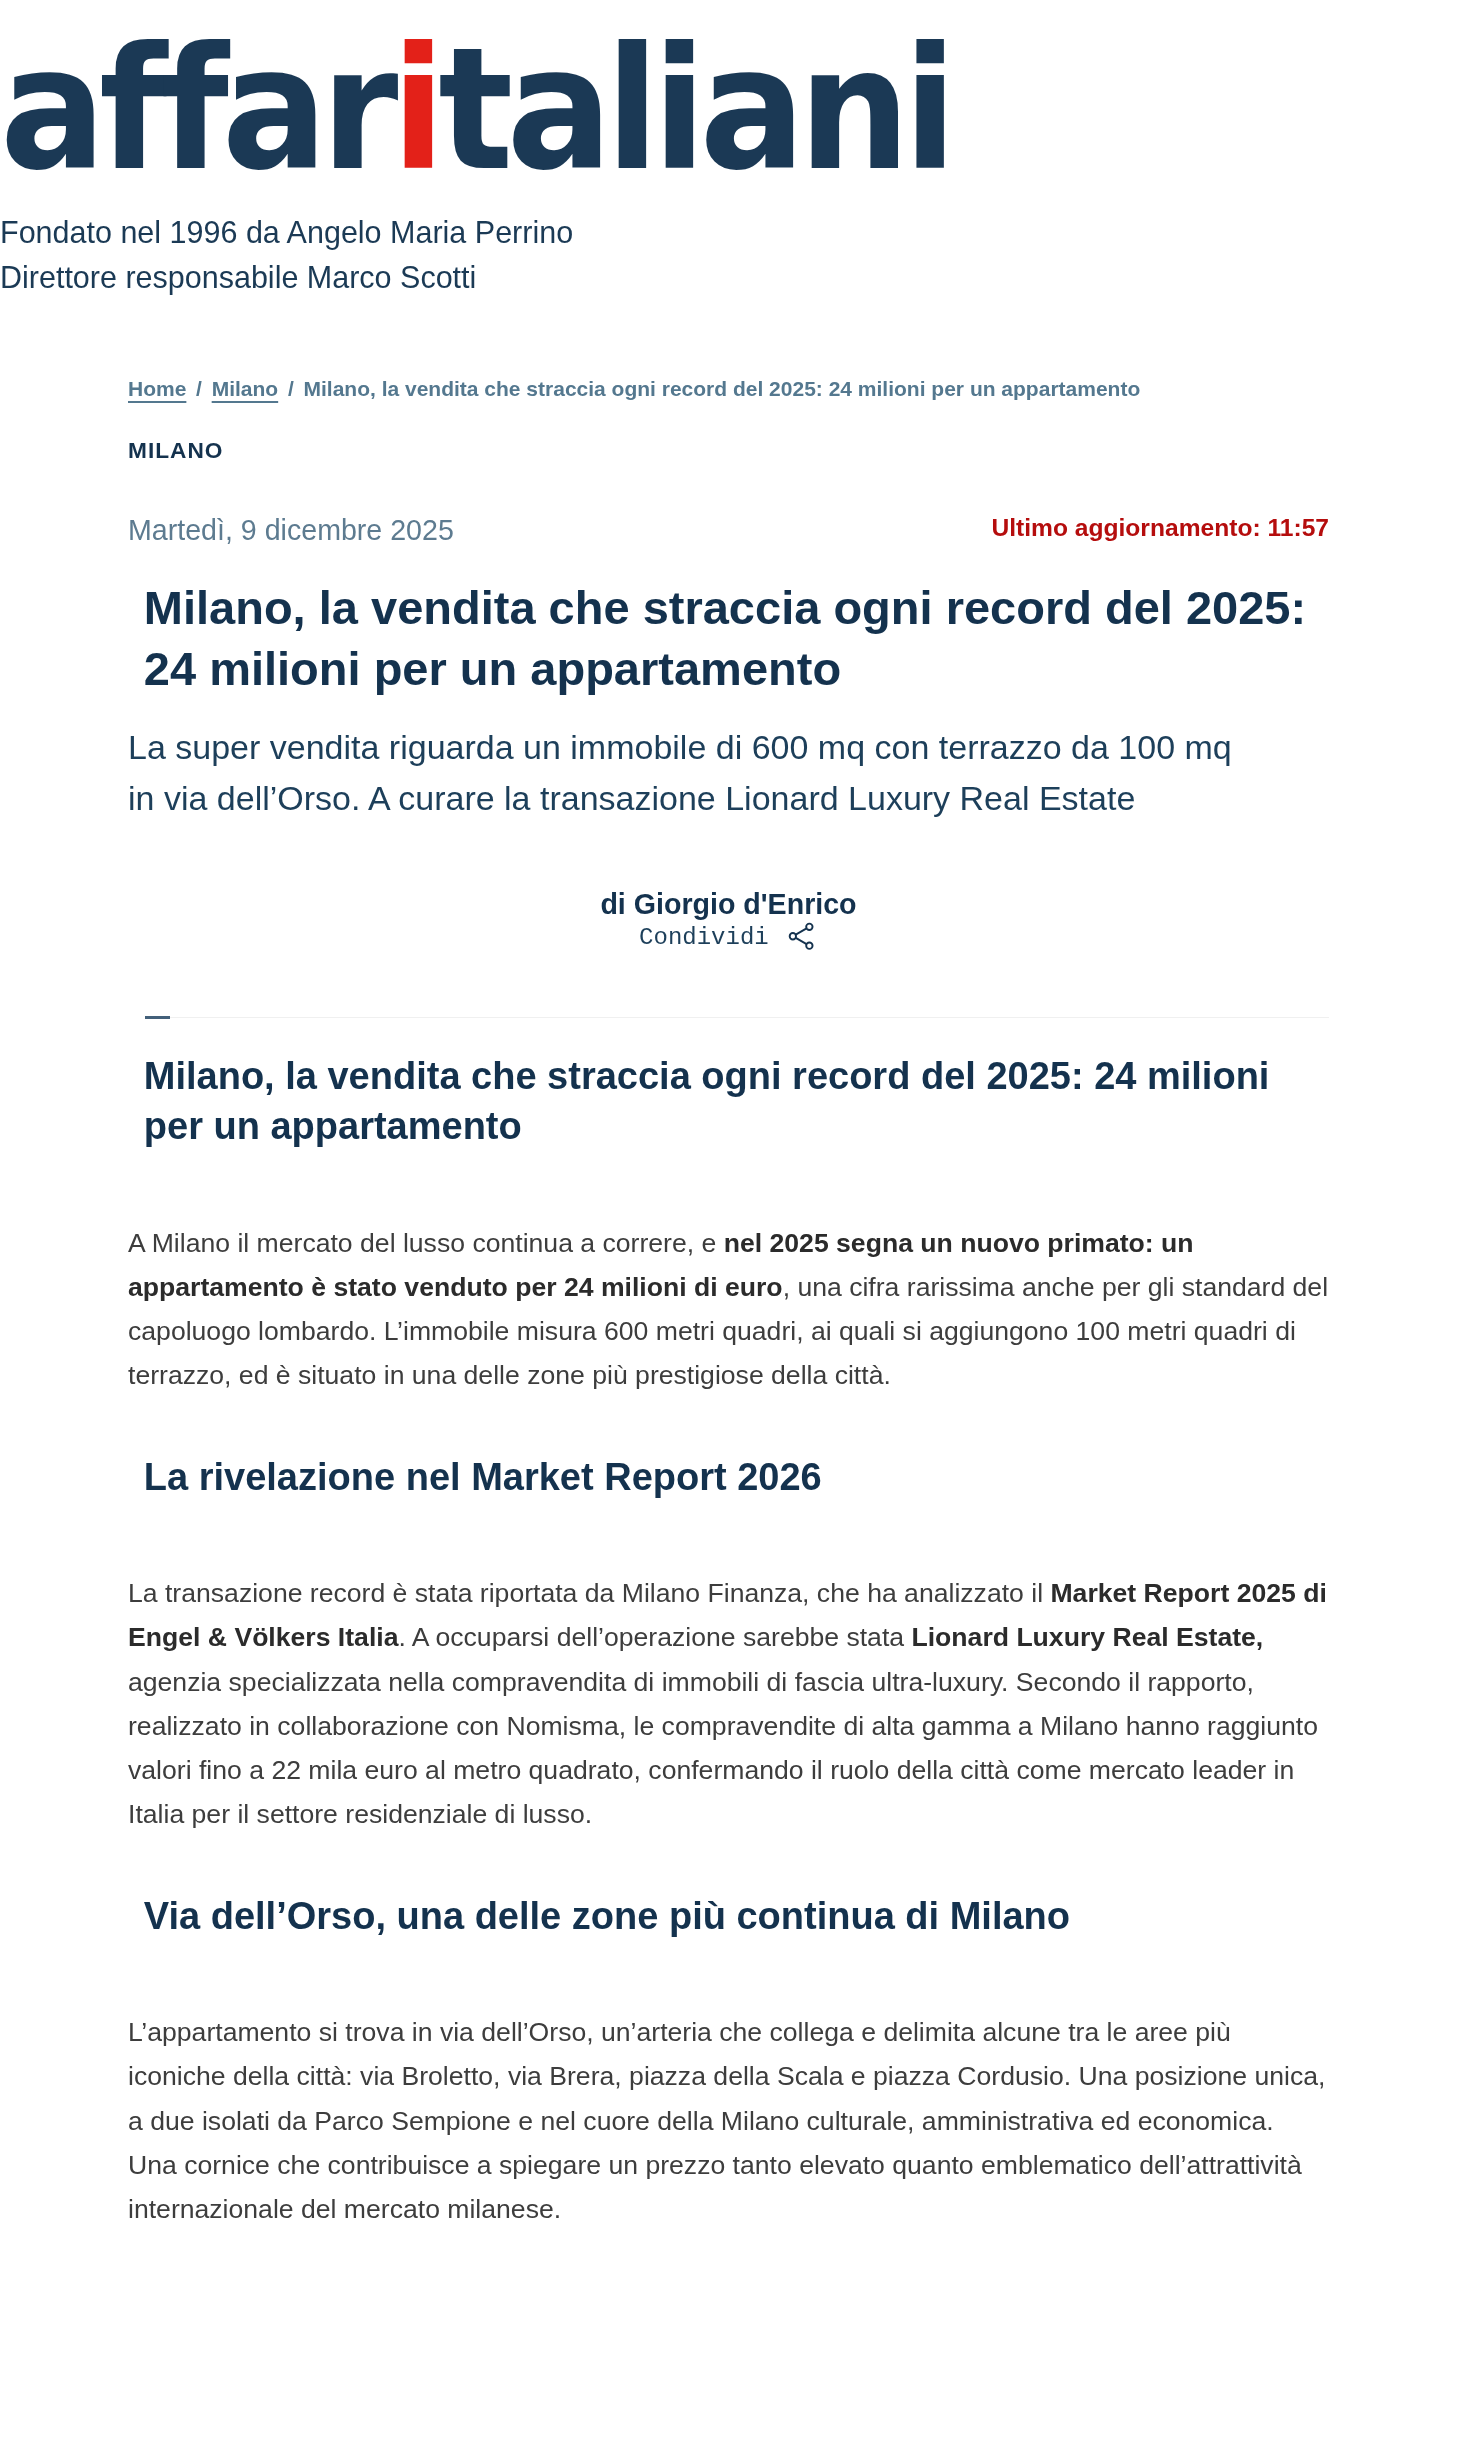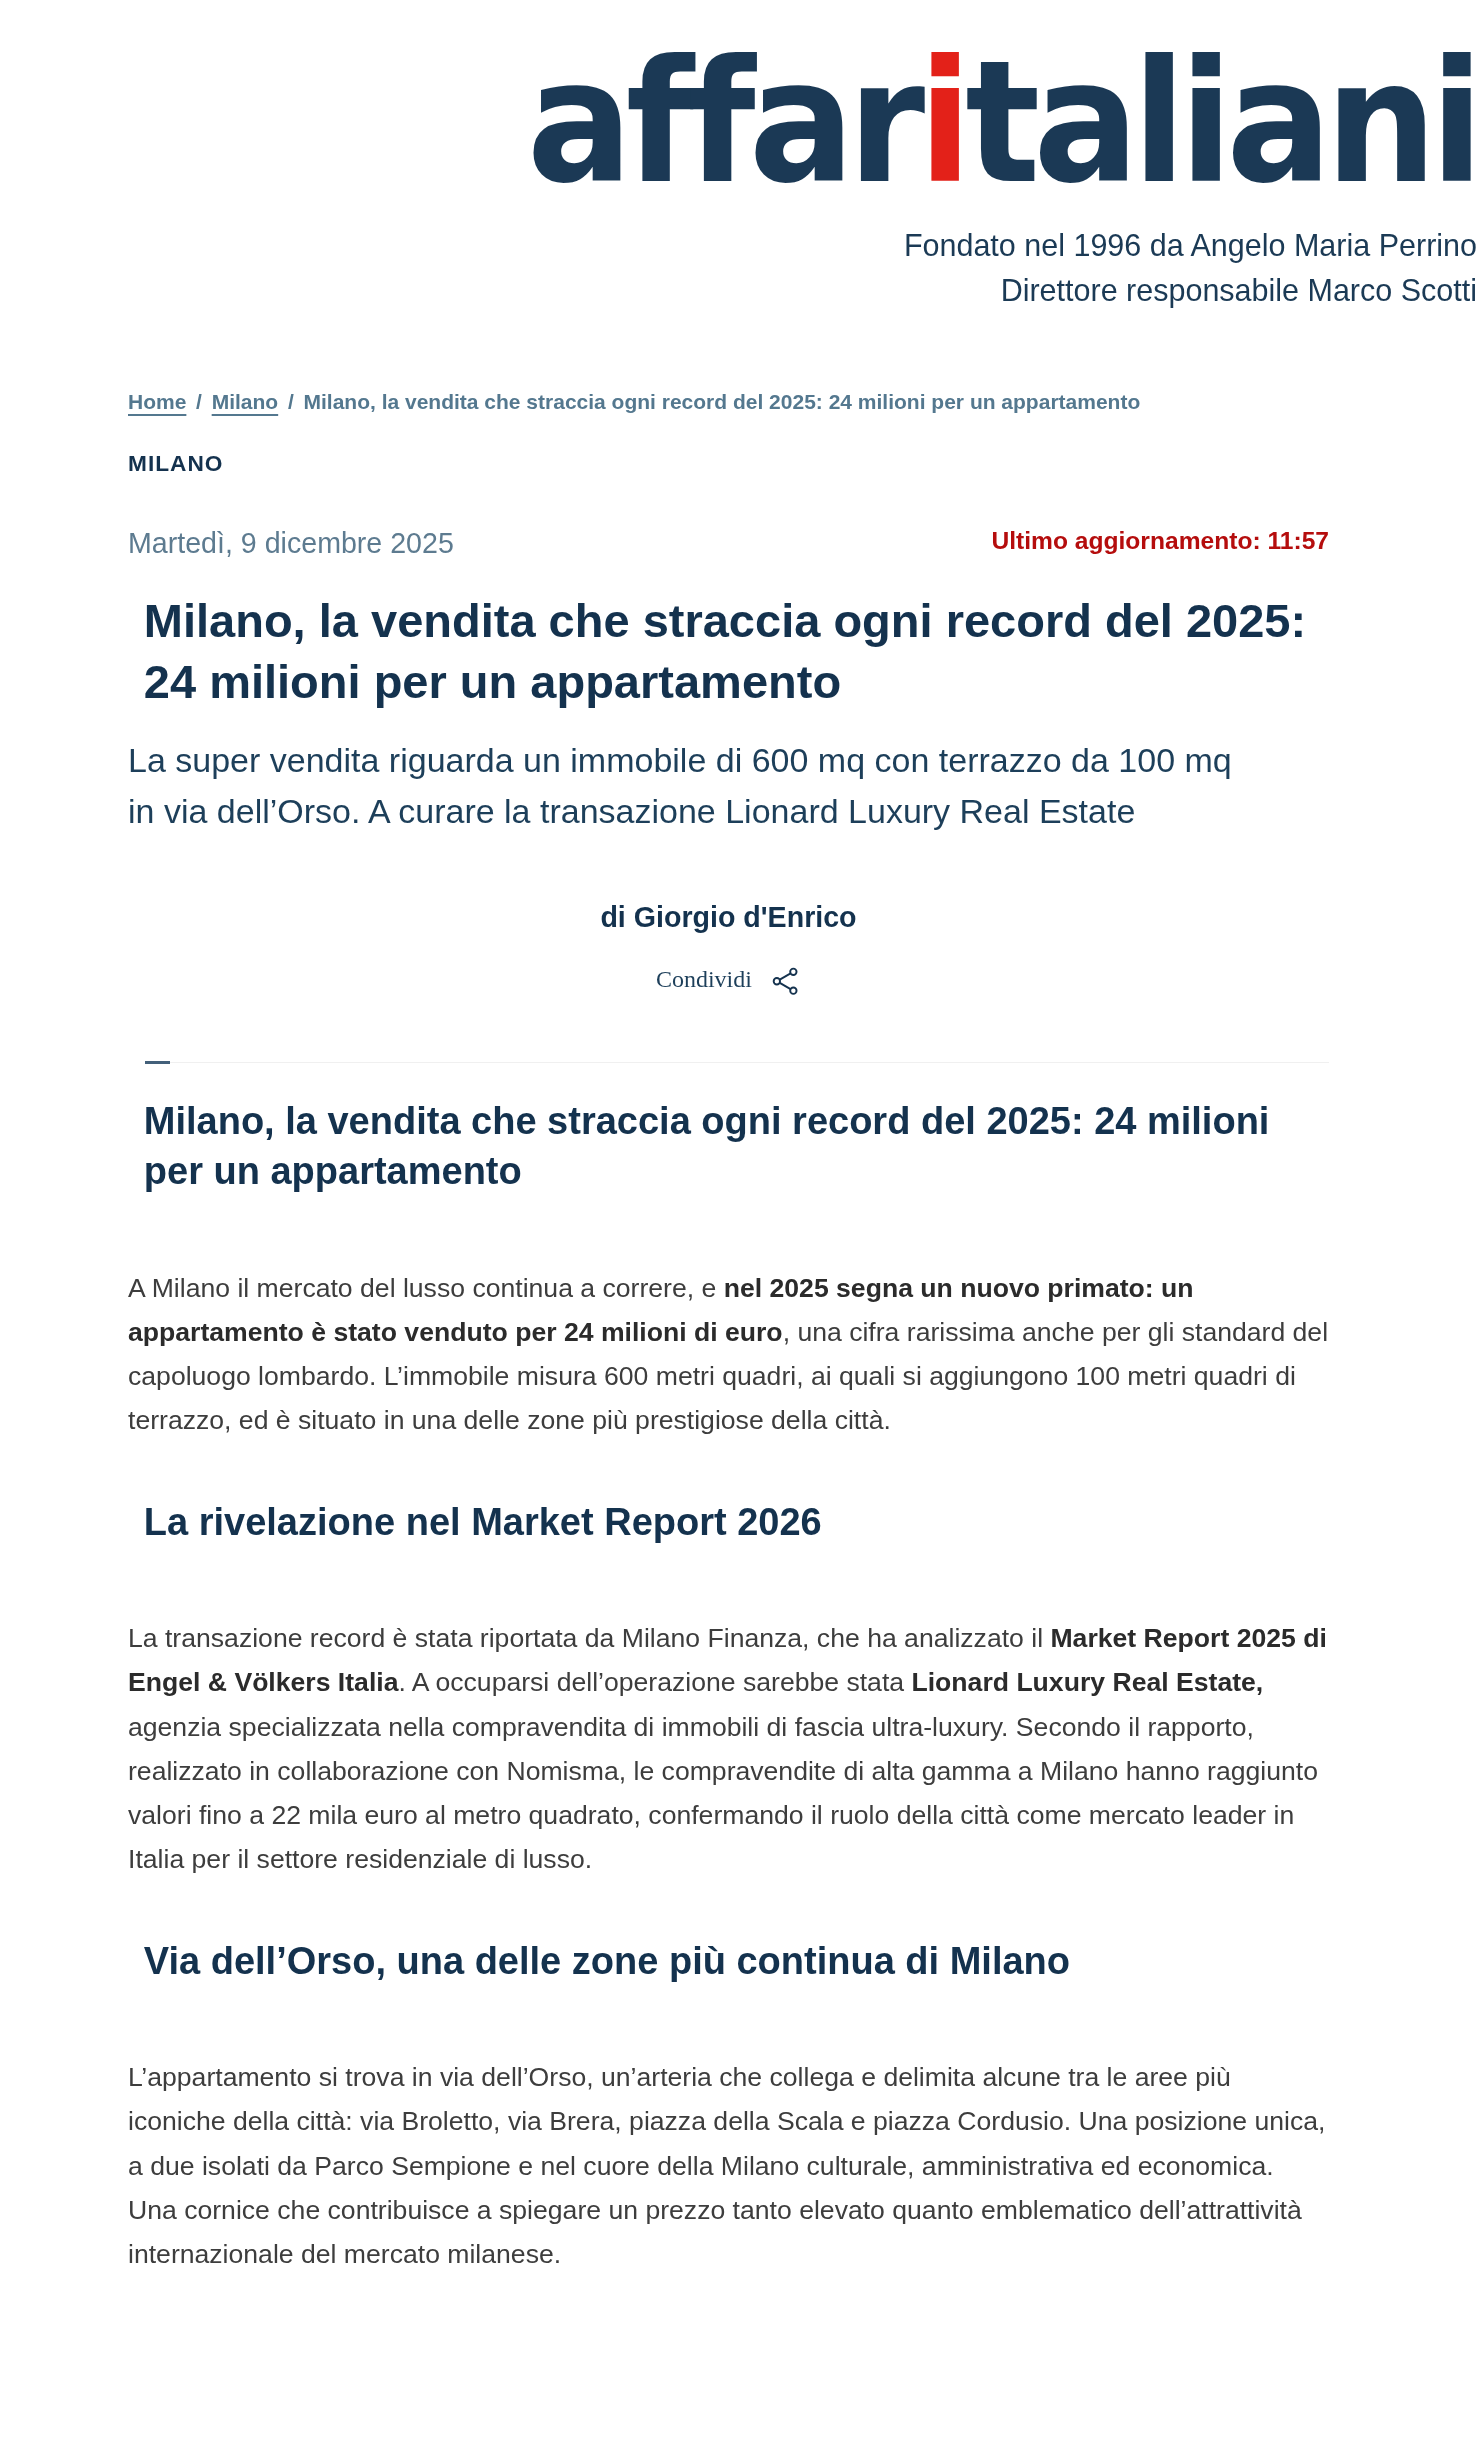--- a/index.html
+++ b/index.html
@@ -10,22 +10,22 @@
   body {
     width: 1477px;
     height: 2462px;
     overflow: hidden;
     font-family: "Liberation Sans", sans-serif;
     -webkit-font-smoothing: antialiased;
   }
 
   
   .site-header {
-    padding-top: 37px;
-    text-align: right;
+    padding-top: 24px;
+    text-align: left;
   }
   .logo {
     display: inline-block;
     font-family: "DejaVu Sans", sans-serif;
     font-weight: 700;
     font-size: 157px;
     letter-spacing: -6.9px;
     line-height: 1.0;
     color: #1b3955;
     transform: scaleY(1.08);
@@ -113,28 +113,27 @@
     align-items: center;
     flex-direction: column;
   }
   .byline {
     font-size: 28.6px;
     font-weight: 700;
     color: #14324e;
   }
   .share {
     display: flex;
-    align-items: flex-start;
+    align-items: flex-end;
     gap: 18.7px;
     cursor: pointer;
     background: none;
     border: none;
     padding: 0;
-    font-family: Liberation Serif, serif;
-    margin-top: 32px;
+    font-family: Liberation Mono, monospace;
   }
   .share-label {
     font-size: 24px;
     color: #1d3f5a;
     font-weight: 400;
   }
   .share-icon svg { display: block; }
 
   .rule {
     margin-top: 65px;

